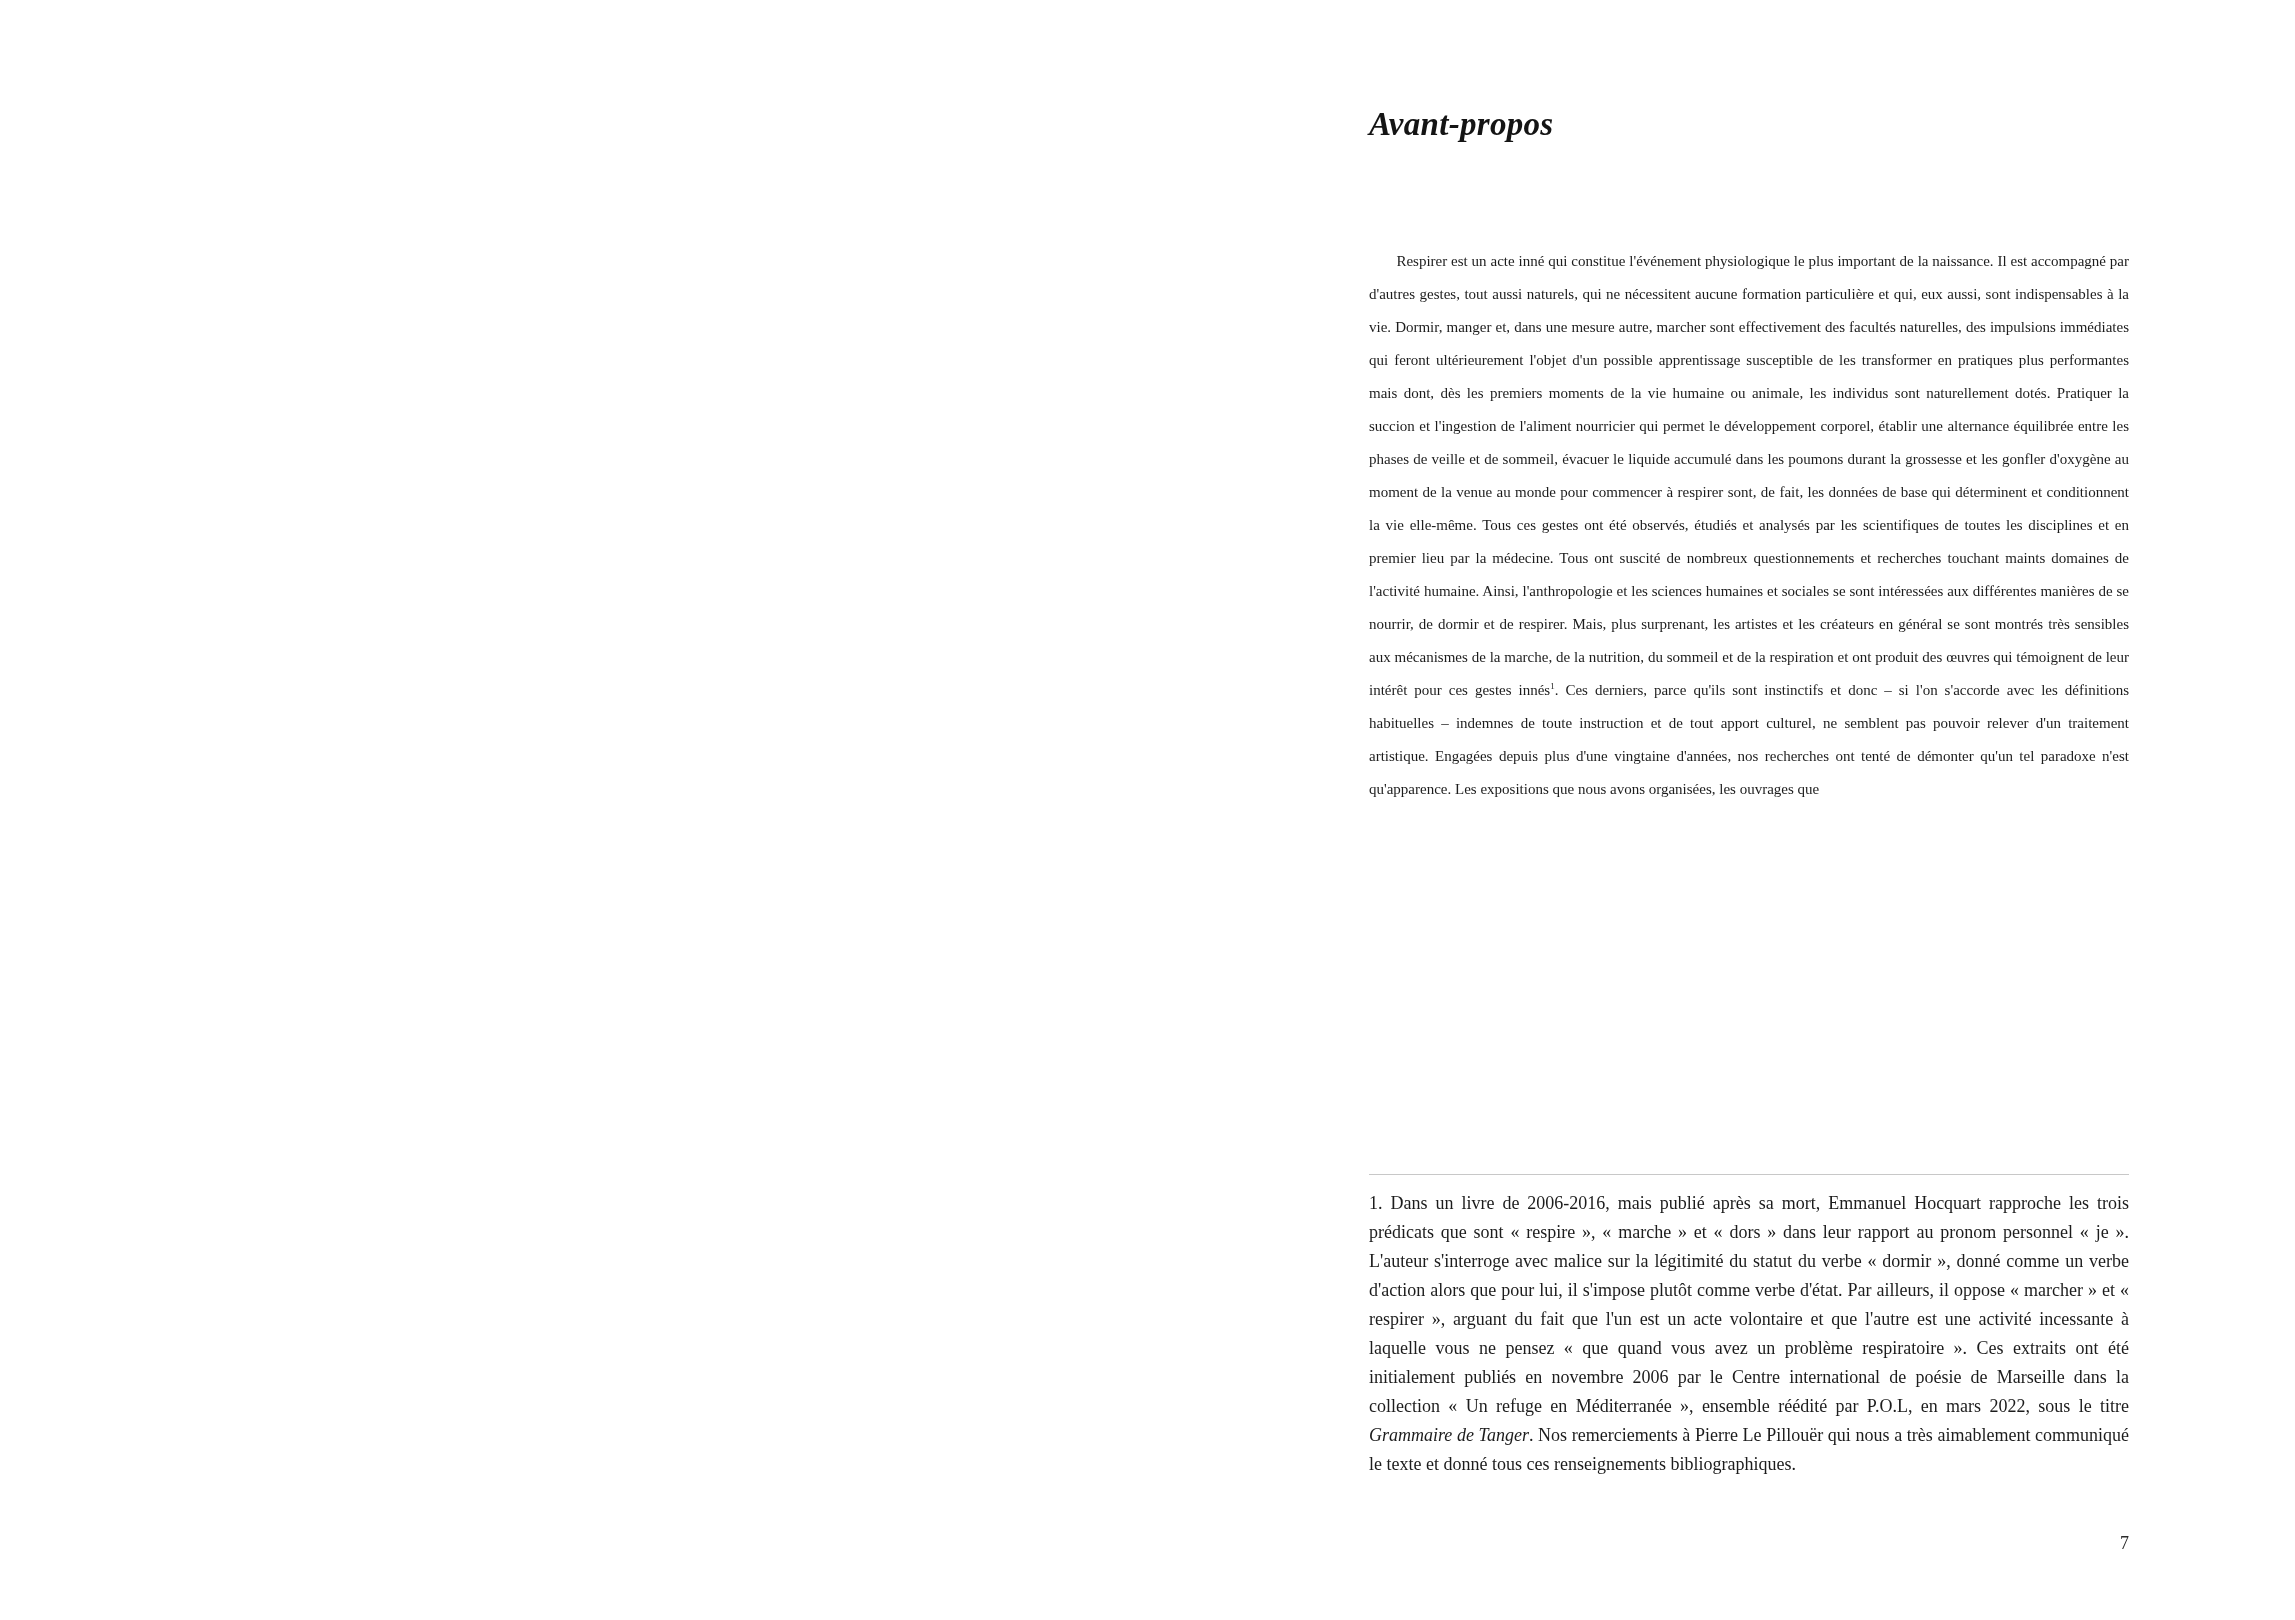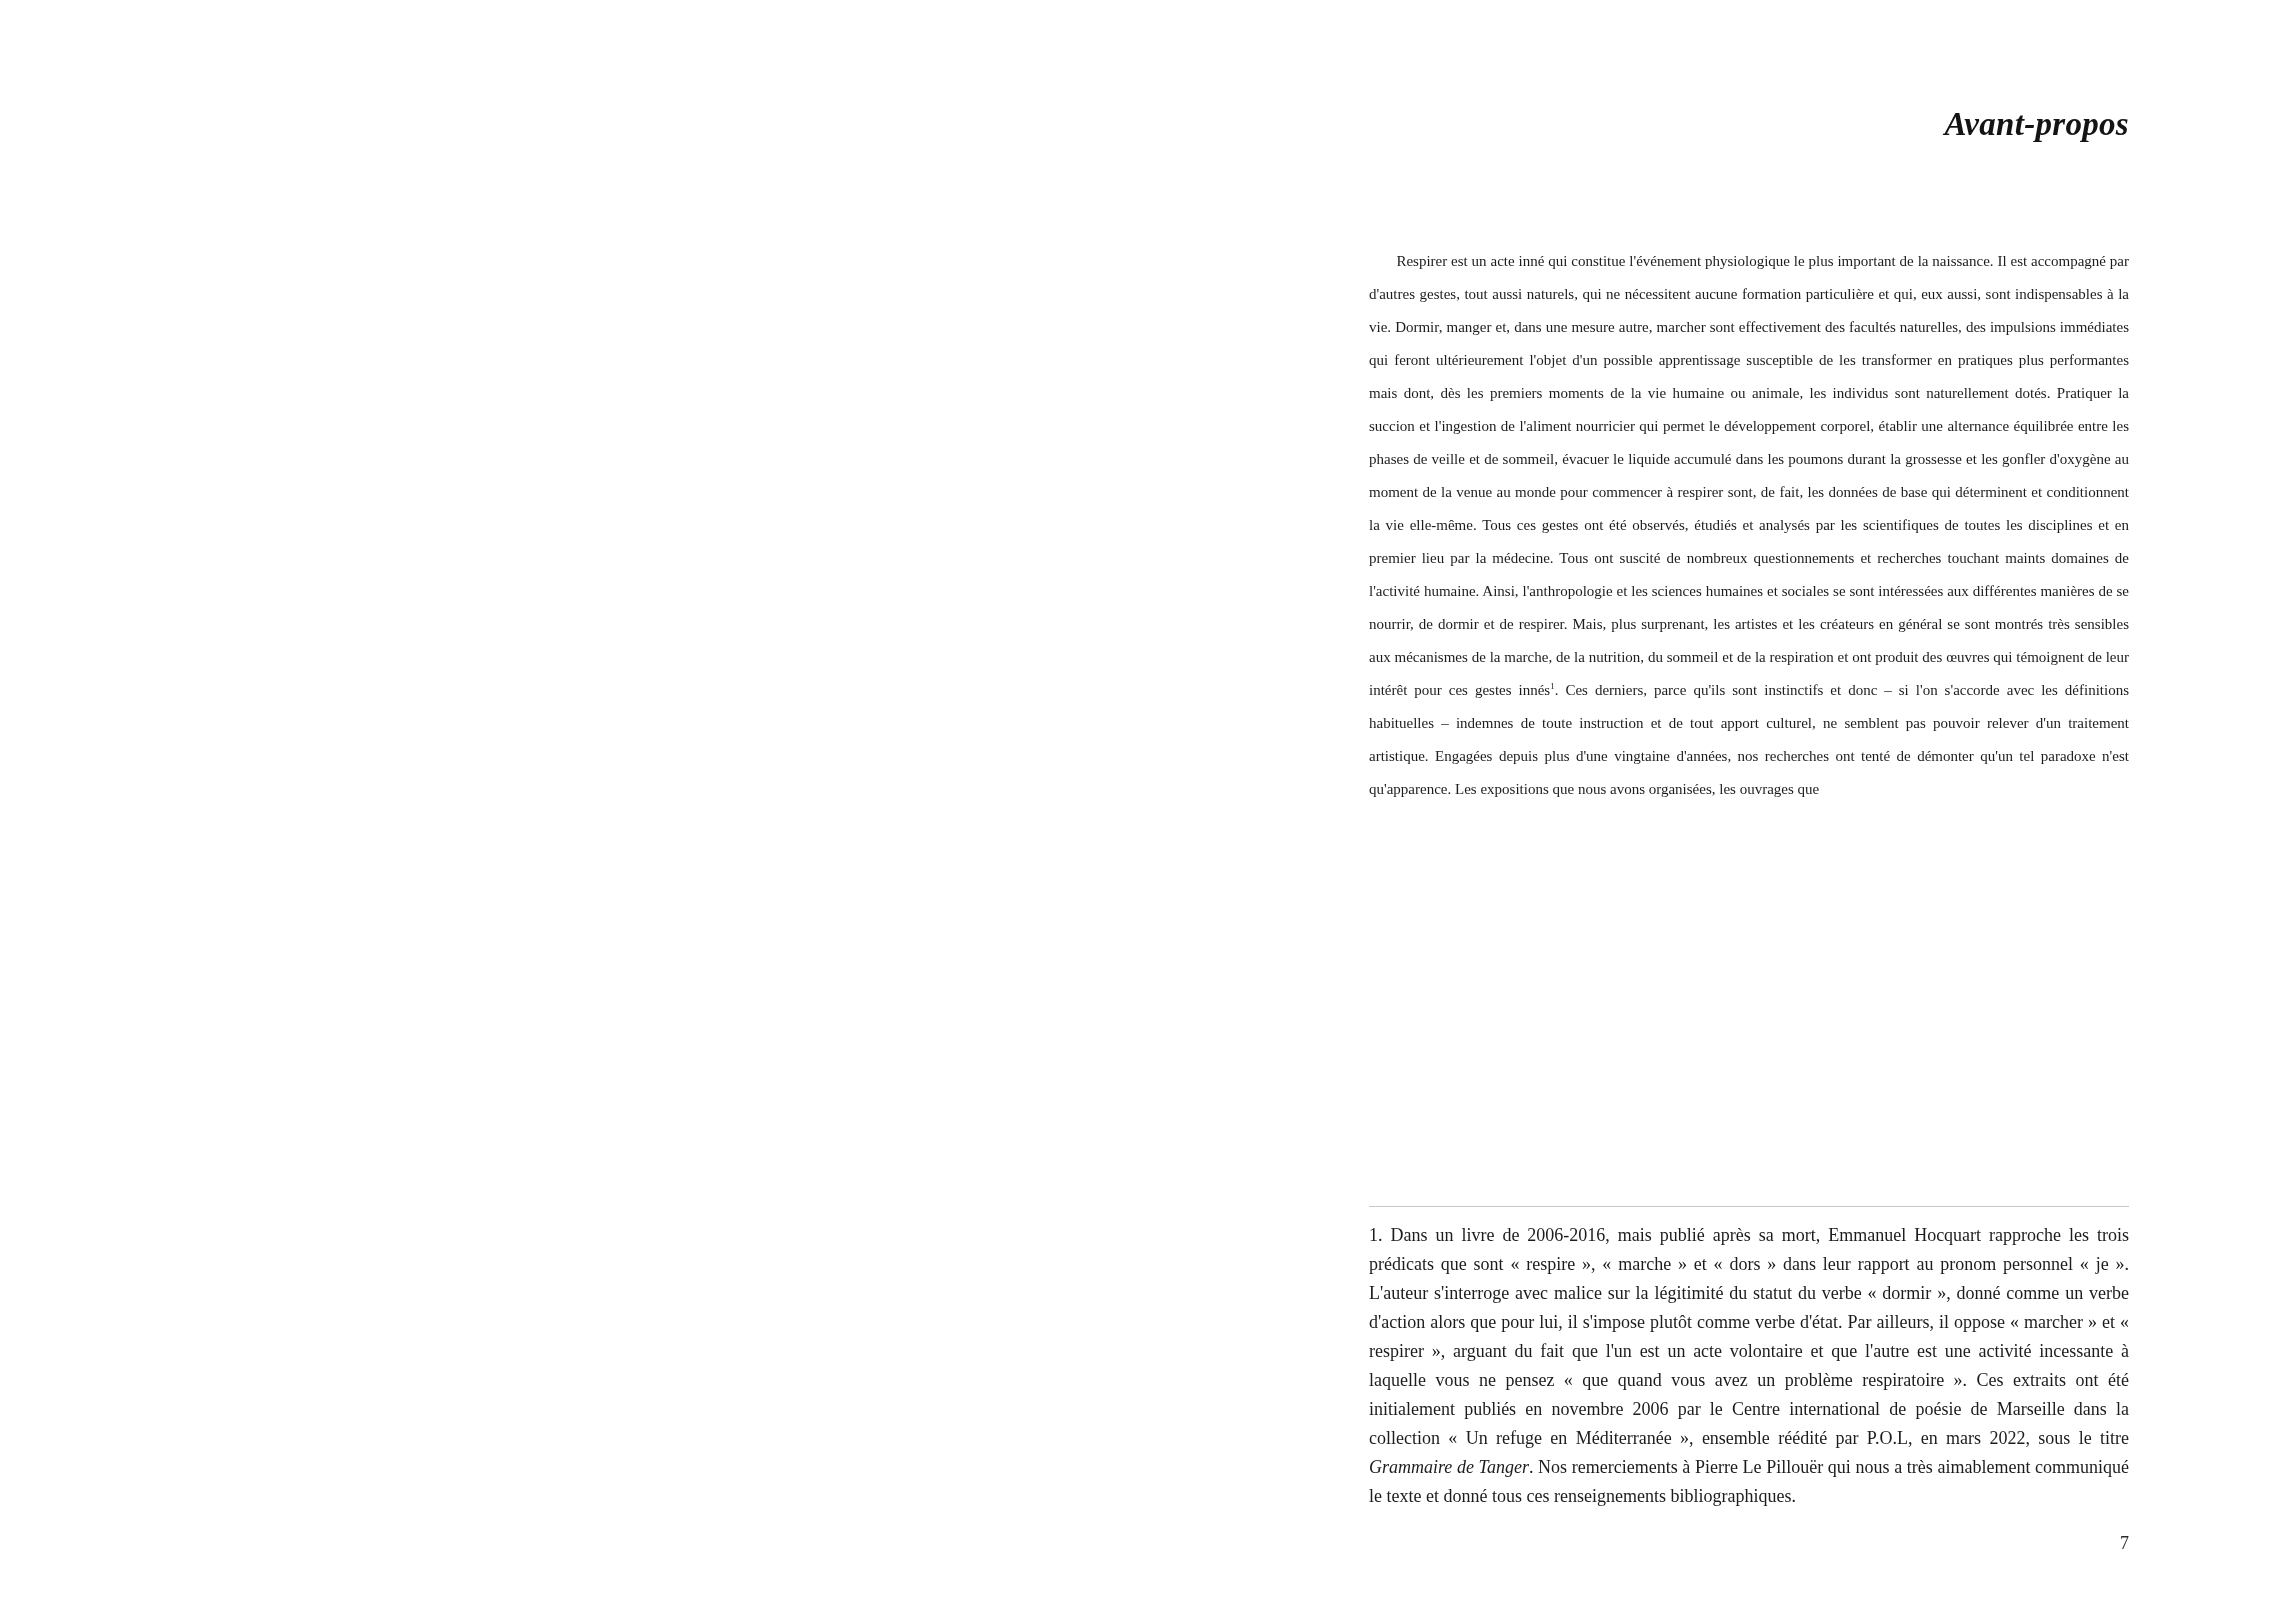--- a/index.html
+++ b/index.html
@@ -21,21 +21,21 @@
     position: absolute;
     left: 1369px;
     top: 105px;
     width: 760px;
   }
   .title {
     font-style: italic;
     font-weight: 700;
     font-size: 33px;
     line-height: 39px;
-    text-align: right;
+    text-align: left;
     color: #141414;
     letter-spacing: 0.3px;
   }
   .body-text {
     margin-top: 101px;
     font-size: 15px;
     line-height: 33px;
     text-align: justify;
     text-indent: 27.4px;
     color: #1c1c1c;
@@ -43,21 +43,21 @@
     -webkit-hyphens: auto;
   }
   .body-text sup {
     font-size: 0.6em;
     line-height: 0;
     vertical-align: super;
   }
   .footnote-block {
     position: absolute;
     left: 1369px;
-    top: 1206px;
+    top: 1174px;
     width: 760px;
   }
   .footnote-rule {
     border: none;
     border-top: 0.9px solid #c8c8c8;
     height: 0;
     margin: 0 0 13.7px 0;
   }
   .footnote-text {
     font-size: 18px;

